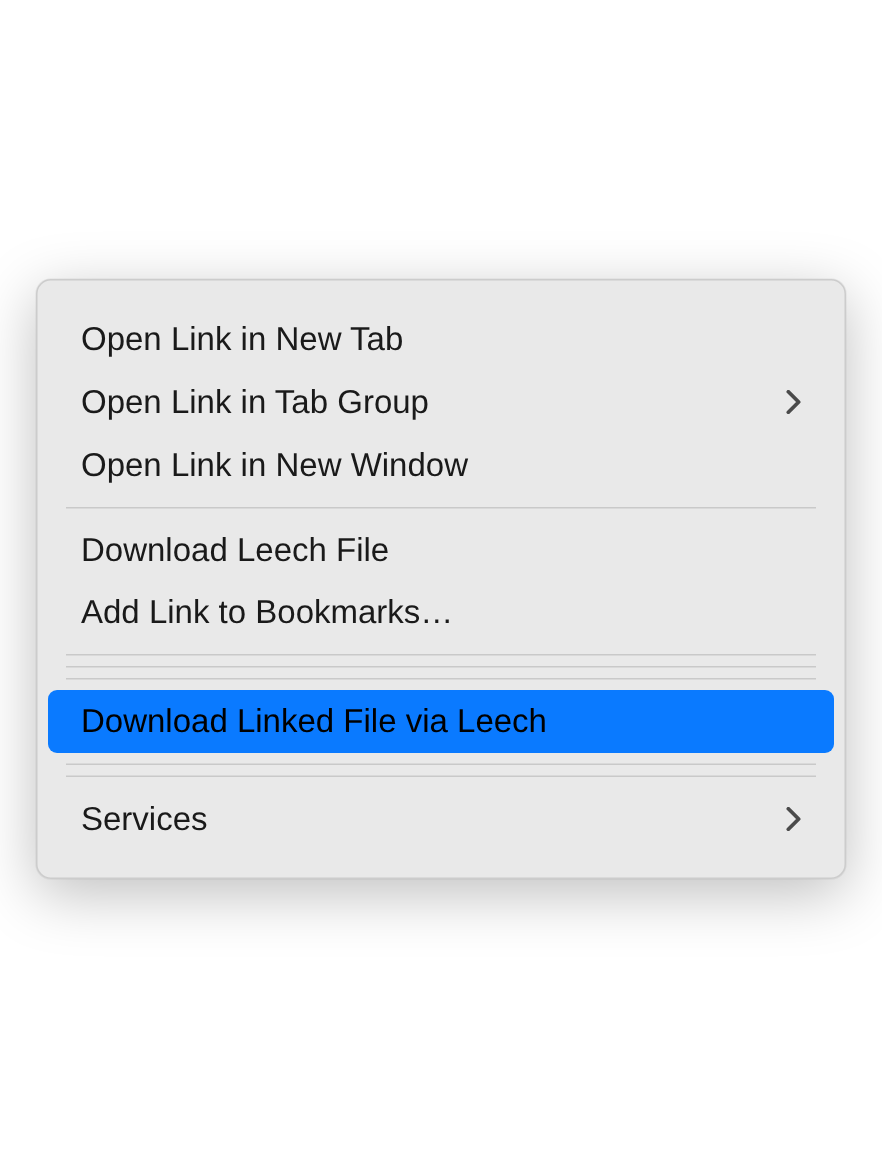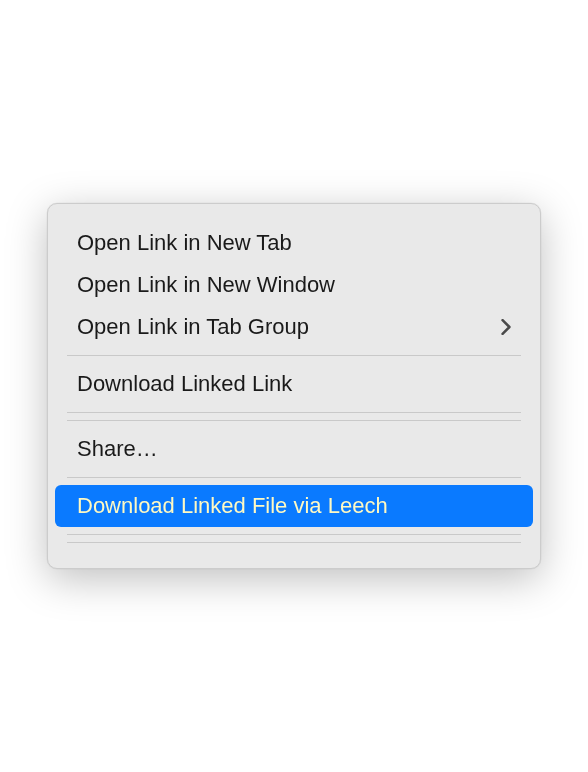--- a/index.html
+++ b/index.html
@@ -10,42 +10,42 @@
     body {
       font-family: -apple-system, BlinkMacSystemFont, "Segoe UI", "Helvetica Neue", Arial, sans-serif;
       background: #ffffff;
       width: 588px;
       height: 772px;
       display: flex;
       align-items: center;
       justify-content: center;
     }
     .context-menu {
-      width: 494px;
+      width: 540px;
       background: #e9e9e9;
       border: 1px solid #ccc;
       border-radius: 10px;
       box-shadow: 0 10px 40px rgba(0,0,0,0.25), 0 0 0 0.5px rgba(0,0,0,0.05);
       padding: 18px 0;
     }
     .menu-item {
       display: flex;
       align-items: center;
       justify-content: space-between;
       padding: 5px 22px;
       margin: 0 7px;
       border-radius: 6px;
       font-size: 22px;
       color: #1a1a1a;
       cursor: default;
       line-height: 1.45;
     }
     .menu-item.highlighted {
       background: #0a7aff;
-      color: #fef9c3;
+      color: #000000;
     }
     .separator {
       height: 1px;
       background: #c9c9c9;
       margin: 7px 19px;
     }
     .chevron {
       display: inline-flex;
       align-items: center;
     }
@@ -56,51 +56,59 @@
   </style>
 </head>
 <body>
 
 <div class="context-menu">
 
   <div class="menu-item">
     <span>Open Link in New Tab</span>
   </div>
   <div class="menu-item">
-    <span>Open Link in New Window</span>
-  </div>
-  <div class="menu-item">
     <span>Open Link in Tab Group</span>
     <span class="chevron">
       <svg viewBox="0 0 8 14" fill="none" stroke="#4a4a4a" stroke-width="2.2" stroke-linecap="round" stroke-linejoin="round">
           <polyline points="1,1 7,7 1,13"></polyline>
         </svg>
     </span>
   </div>
+  <div class="menu-item">
+    <span>Open Link in New Window</span>
+  </div>
 
   <div class="separator"></div>
 
   <div class="menu-item">
-    <span>Download Linked Link</span>
+    <span>Download Leech File</span>
+  </div>
+  <div class="menu-item">
+    <span>Add Link to Bookmarks…</span>
   </div>
 
   <div class="separator"></div>
 
 
   <div class="separator"></div>
 
-  <div class="menu-item">
-    <span>Share…</span>
-  </div>
 
   <div class="separator"></div>
 
   <div class="menu-item highlighted">
     <span>Download Linked File via Leech</span>
   </div>
 
   <div class="separator"></div>
 
 
   <div class="separator"></div>
 
+  <div class="menu-item">
+    <span>Services</span>
+    <span class="chevron">
+      <svg viewBox="0 0 8 14" fill="none" stroke="#4a4a4a" stroke-width="2.2" stroke-linecap="round" stroke-linejoin="round">
+          <polyline points="1,1 7,7 1,13"></polyline>
+        </svg>
+    </span>
+  </div>
 
 </div>
 
 </body></html>

